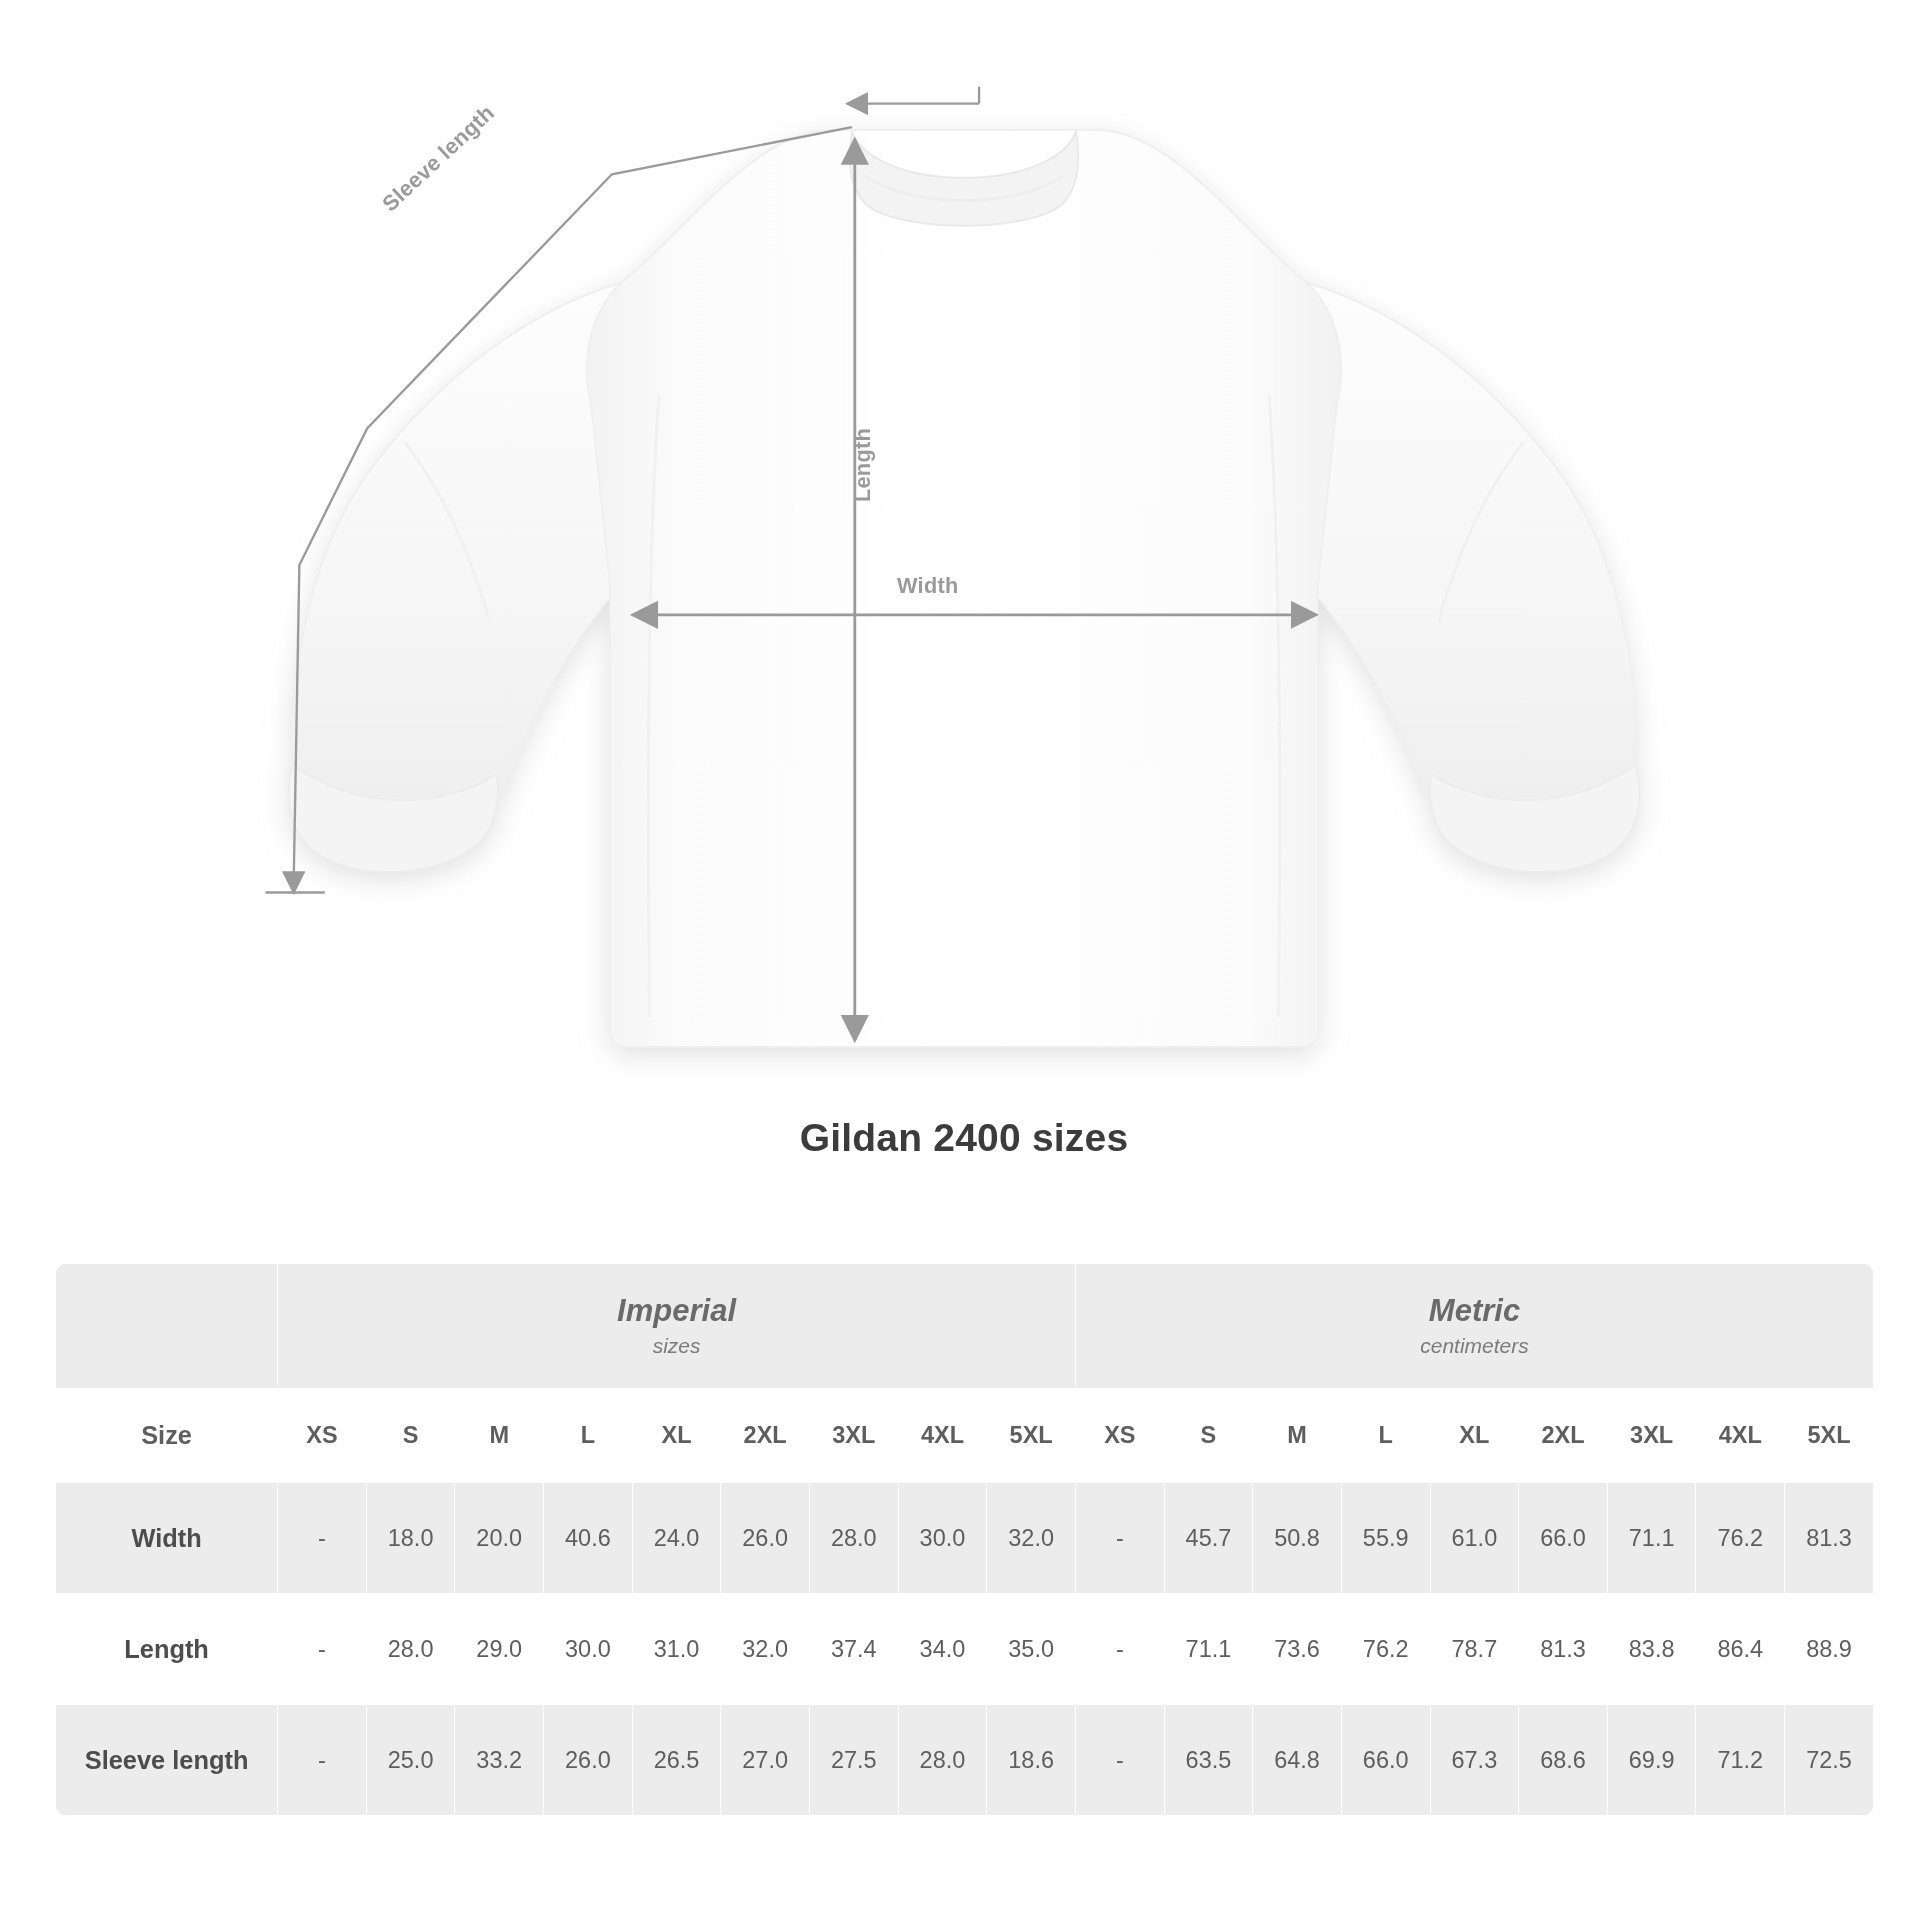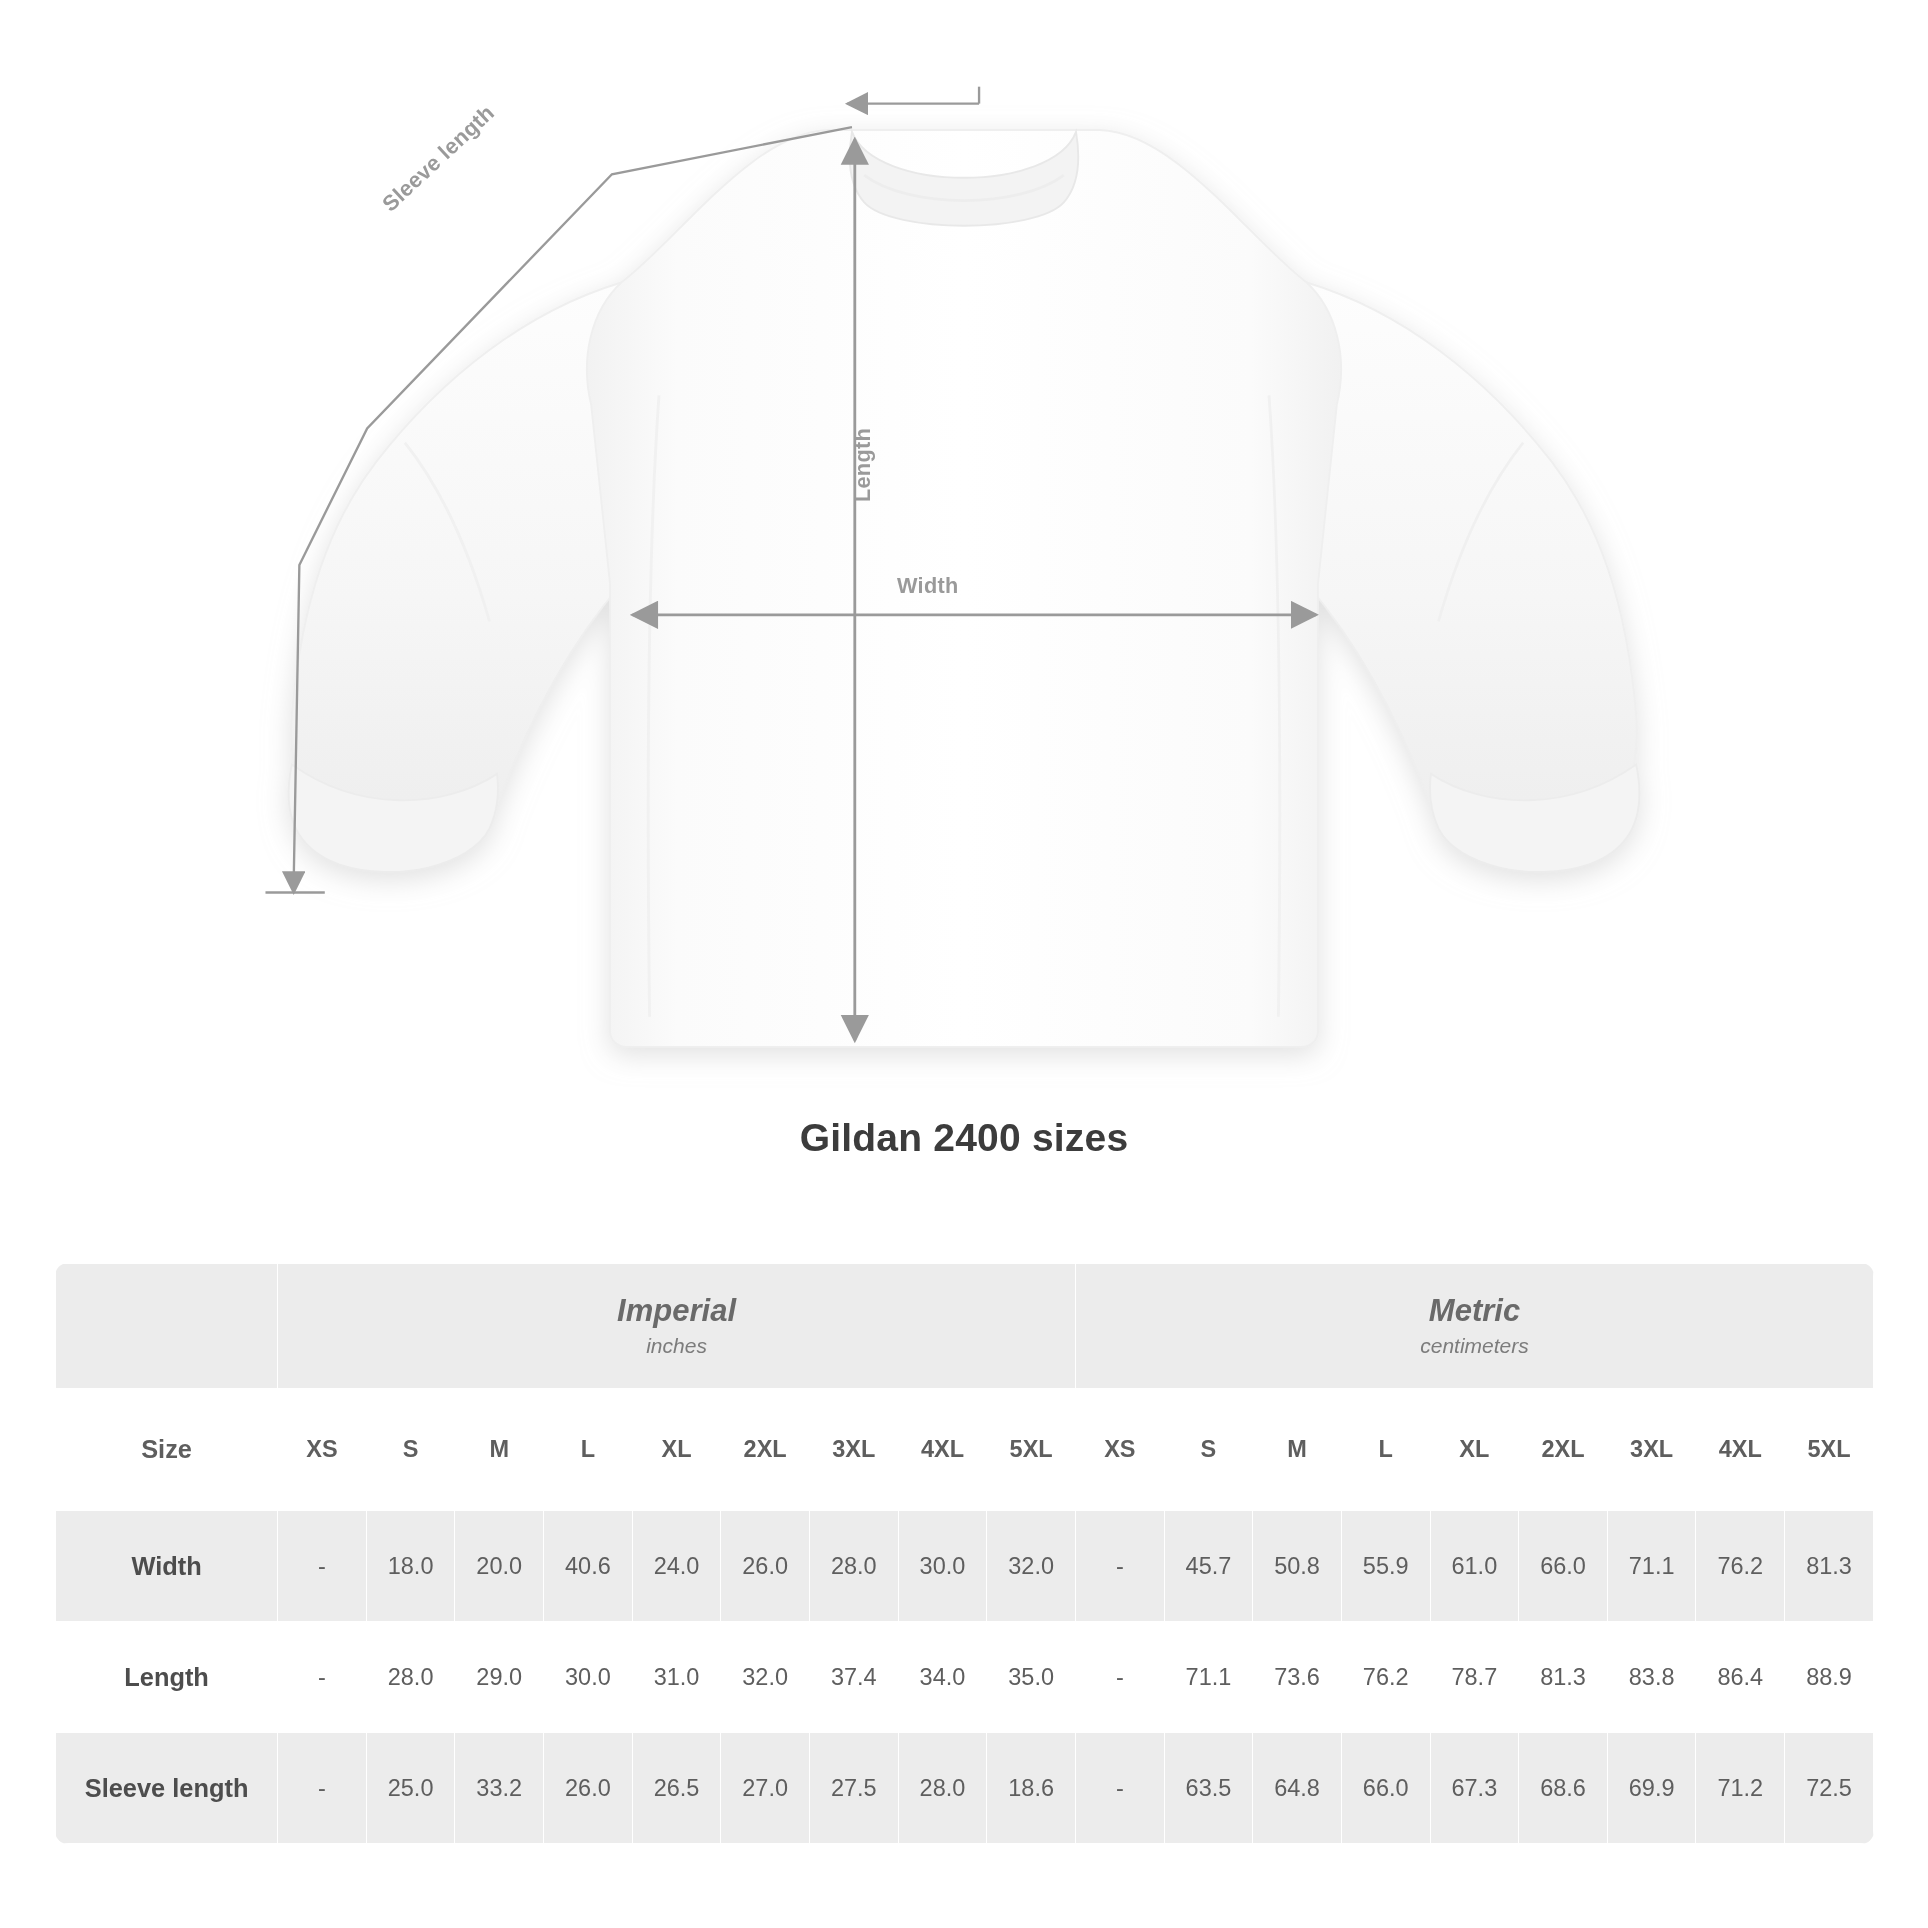--- a/index.html
+++ b/index.html
@@ -101,21 +101,21 @@
   }
   .unit-sub {
     font-size: 21px;
     font-style: italic;
     color: #7c7c7c;
     padding-top: 5.6px;
   }
   
   .size-row td {
     background: #ffffff;
-    height: 122px;
+    height: 94px;
     font-weight: bold;
     color: #5e5e5e;
     font-size: 23.5px;
   }
   .size-row td.rowhead { font-size: 25.4px; }
   
   .data-row td {
     height: 111px;
     font-size: 24.5px;
     color: #555555;
@@ -237,21 +237,21 @@
         <col class="c-cell">
           <col class="c-cell">
           <col class="c-cell">
           <col class="c-cell">
       </colgroup>
       <tbody>
         <tr class="unit-row">
           <td></td>
           <td colspan="9">
             <div class="unit-name">Imperial</div>
-            <div class="unit-sub">inches</div>
+            <div class="unit-sub">sizes</div>
           </td>
           <td colspan="9">
             <div class="unit-name">Metric</div>
             <div class="unit-sub">centimeters</div>
           </td>
         </tr>
 
         <tr class="size-row">
           <td class="rowhead">Size</td>
           <td>XS</td>

